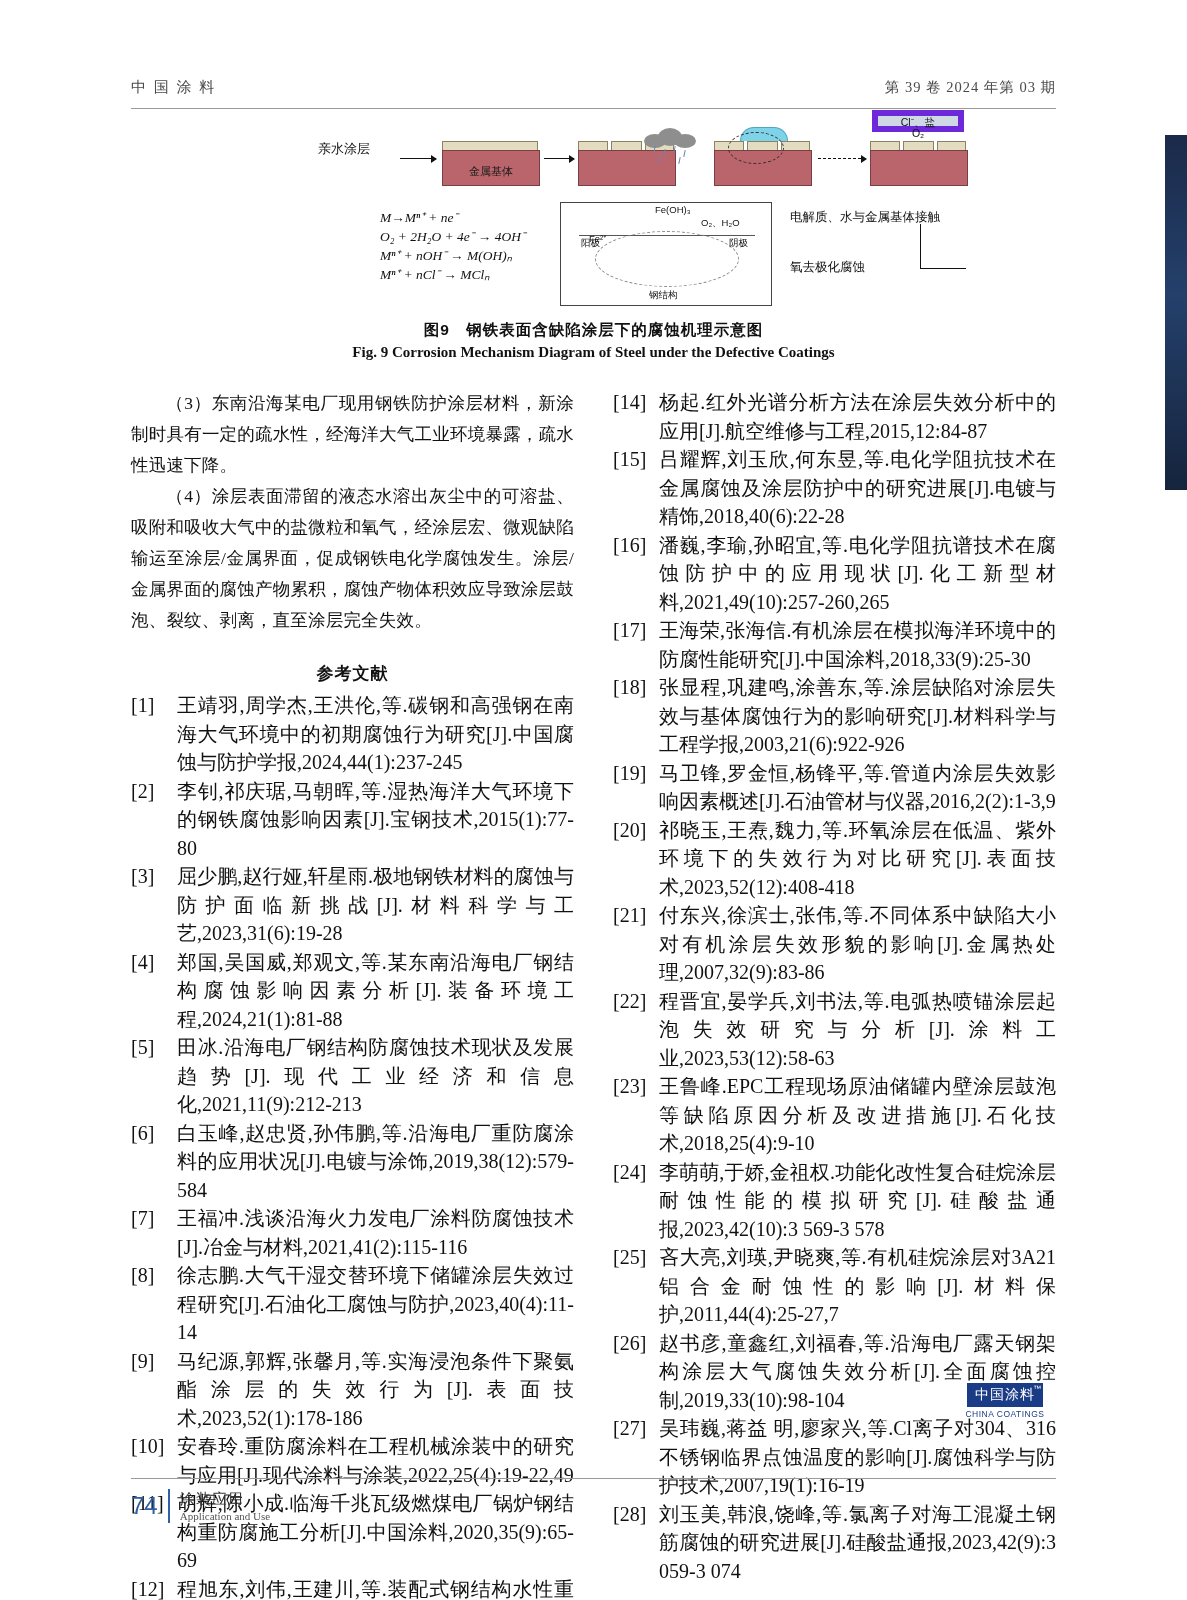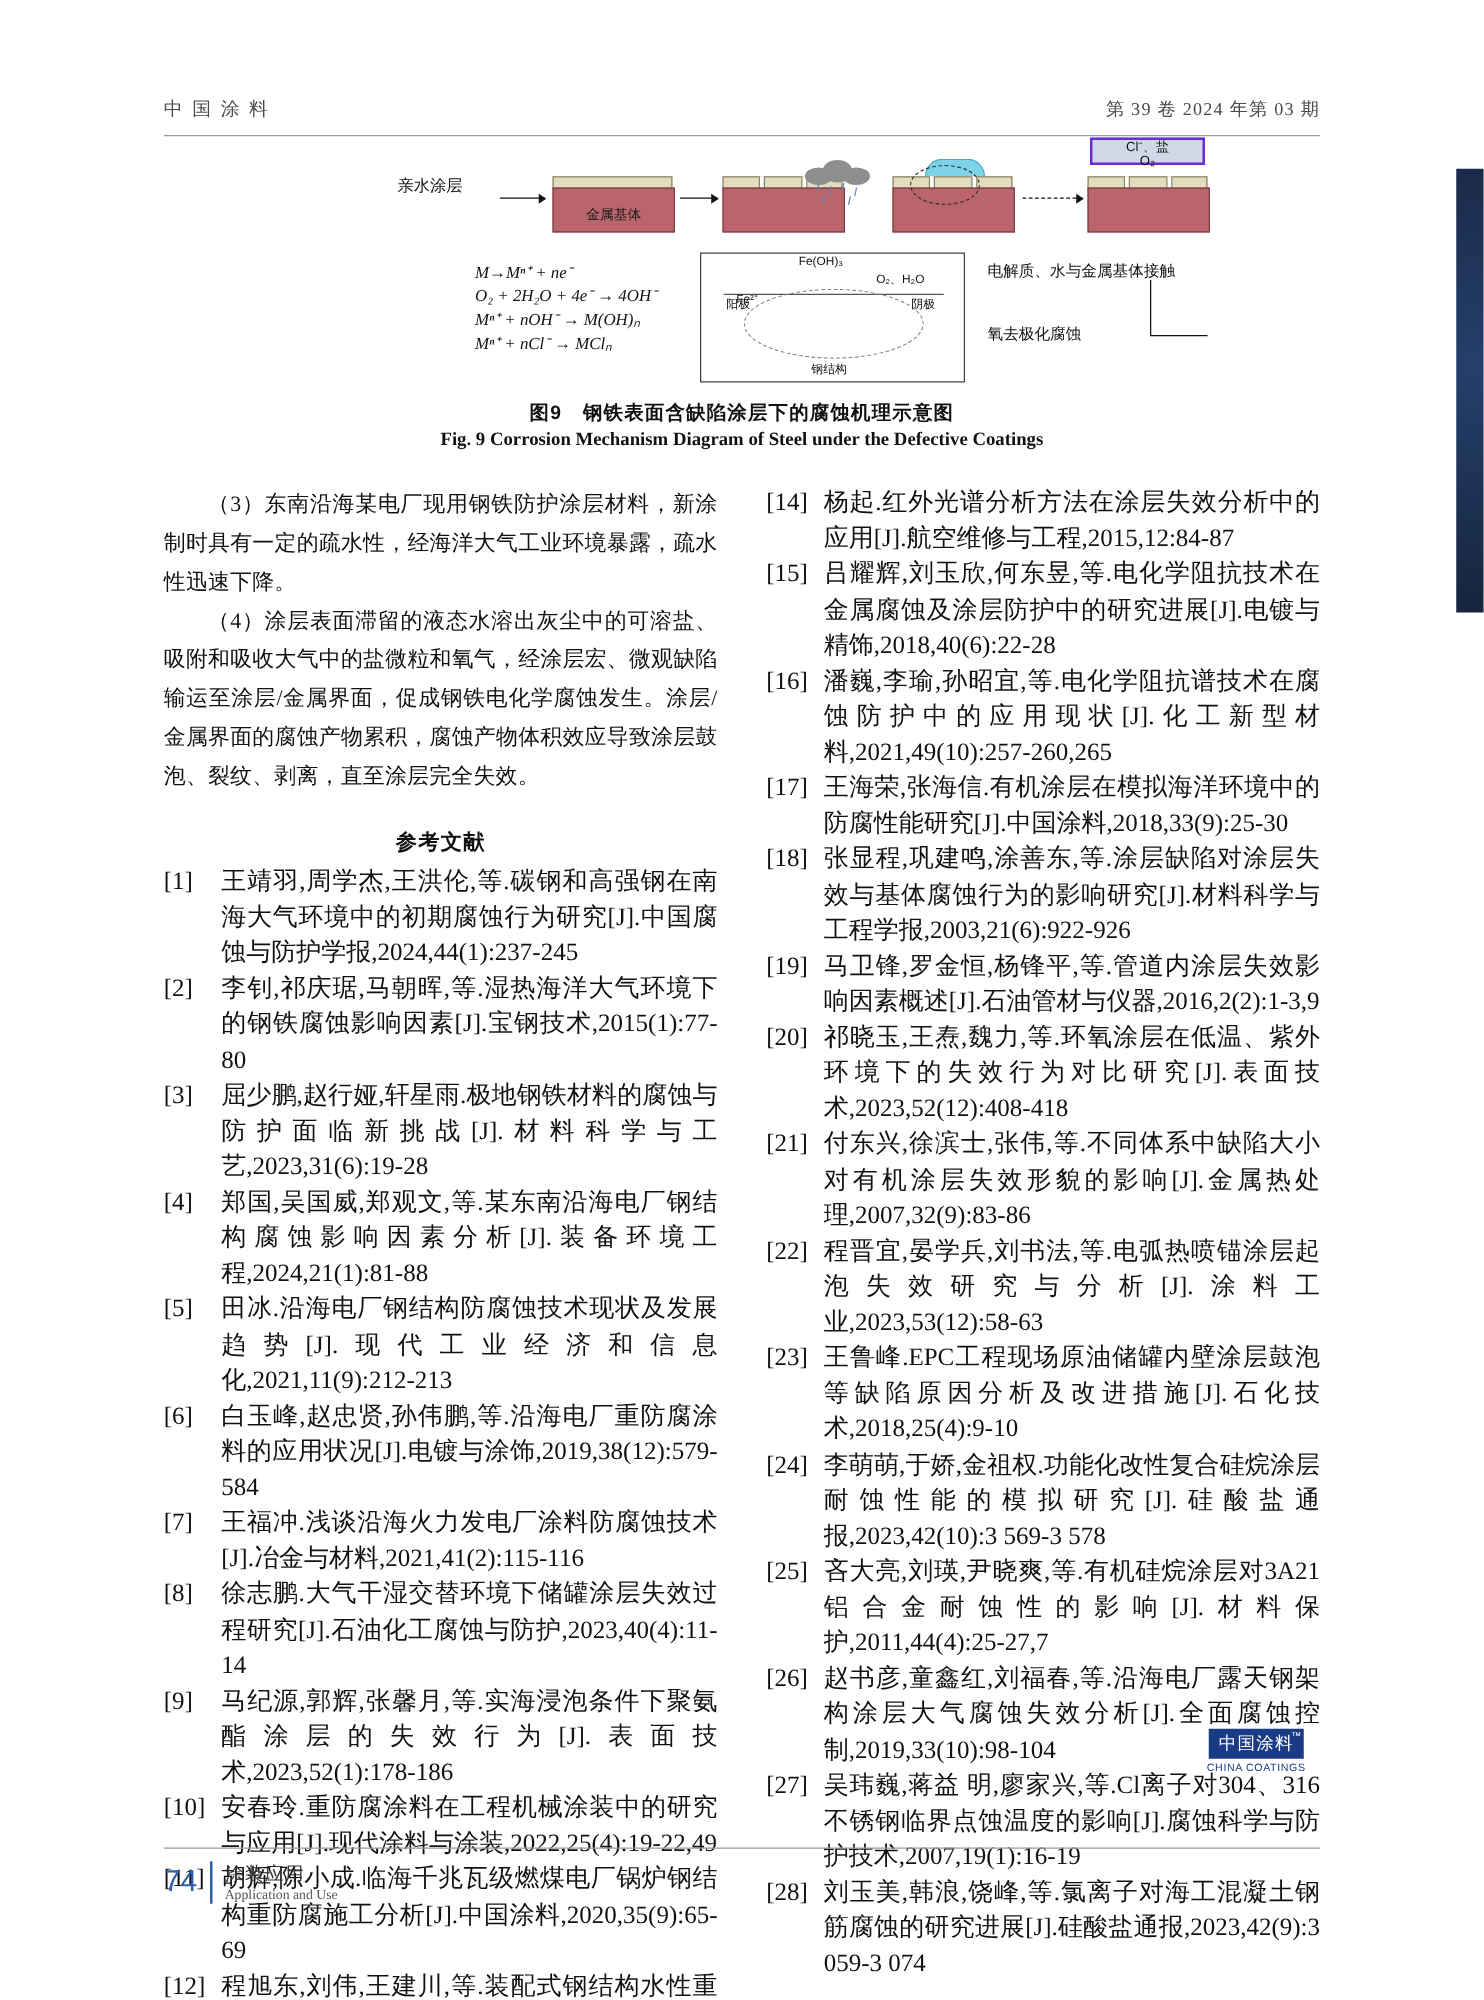--- a/index.html
+++ b/index.html
@@ -182,21 +182,21 @@
     height: 30px;
     border: 1.4px dashed #333;
     border-radius: 50%;
   }
   .salt-box {
     position: absolute;
     left: 2px;
     top: -20px;
     width: 92px;
     height: 22px;
-    border: 2px solid #6d28d9;
+    border: 6px solid #6d28d9;
     background: #cfd9e6;
     font-size: 10.5px;
     font-family: "Liberation Sans", sans-serif;
     text-align: center;
     line-height: 11px;
     box-sizing: border-box;
     padding-top: 1px;
   }
   .eq-block {
     position: absolute;
@@ -459,21 +459,21 @@
       <div>Mⁿ⁺ + nOH⁻ → M(OH)ₙ</div>
       <div>Mⁿ⁺ + nCl⁻ → MClₙ</div>
     </div>
 
     <div class="circ-box">
       <div class="surf"></div>
       <div class="oval"></div>
       <div class="lbl" style="left:20px; top:34px;">阳极</div>
       <div class="lbl" style="left:168px; top:34px;">阴极</div>
       <div class="lbl" style="left:28px; top:14px;margin-top:15px;">Fe²⁺</div>
-      <div class="lbl" style="left:78px; top:1px;">Fe(OH)₃</div>
+      <div class="lbl" style="left:94px; top:1px;">Fe(OH)₃</div>
       <div class="lbl" style="left:140px; top:14px;">O₂、H₂O</div>
       <div class="lbl" style="left:88px; top:86px;">钢结构</div>
     </div>
 
     <div class="right-notes">
       <div>电解质、水与金属基体接触</div>
       <div style="margin-top:28px;">氧去极化腐蚀</div>
     </div>
     <div class="note-arrow" style="left:690px; top:98px; width:0; height:44px; border-left:1.4px solid #111; border-top:none;"></div>
     <div class="note-arrow" style="left:690px; top:142px; width:46px;"></div>

